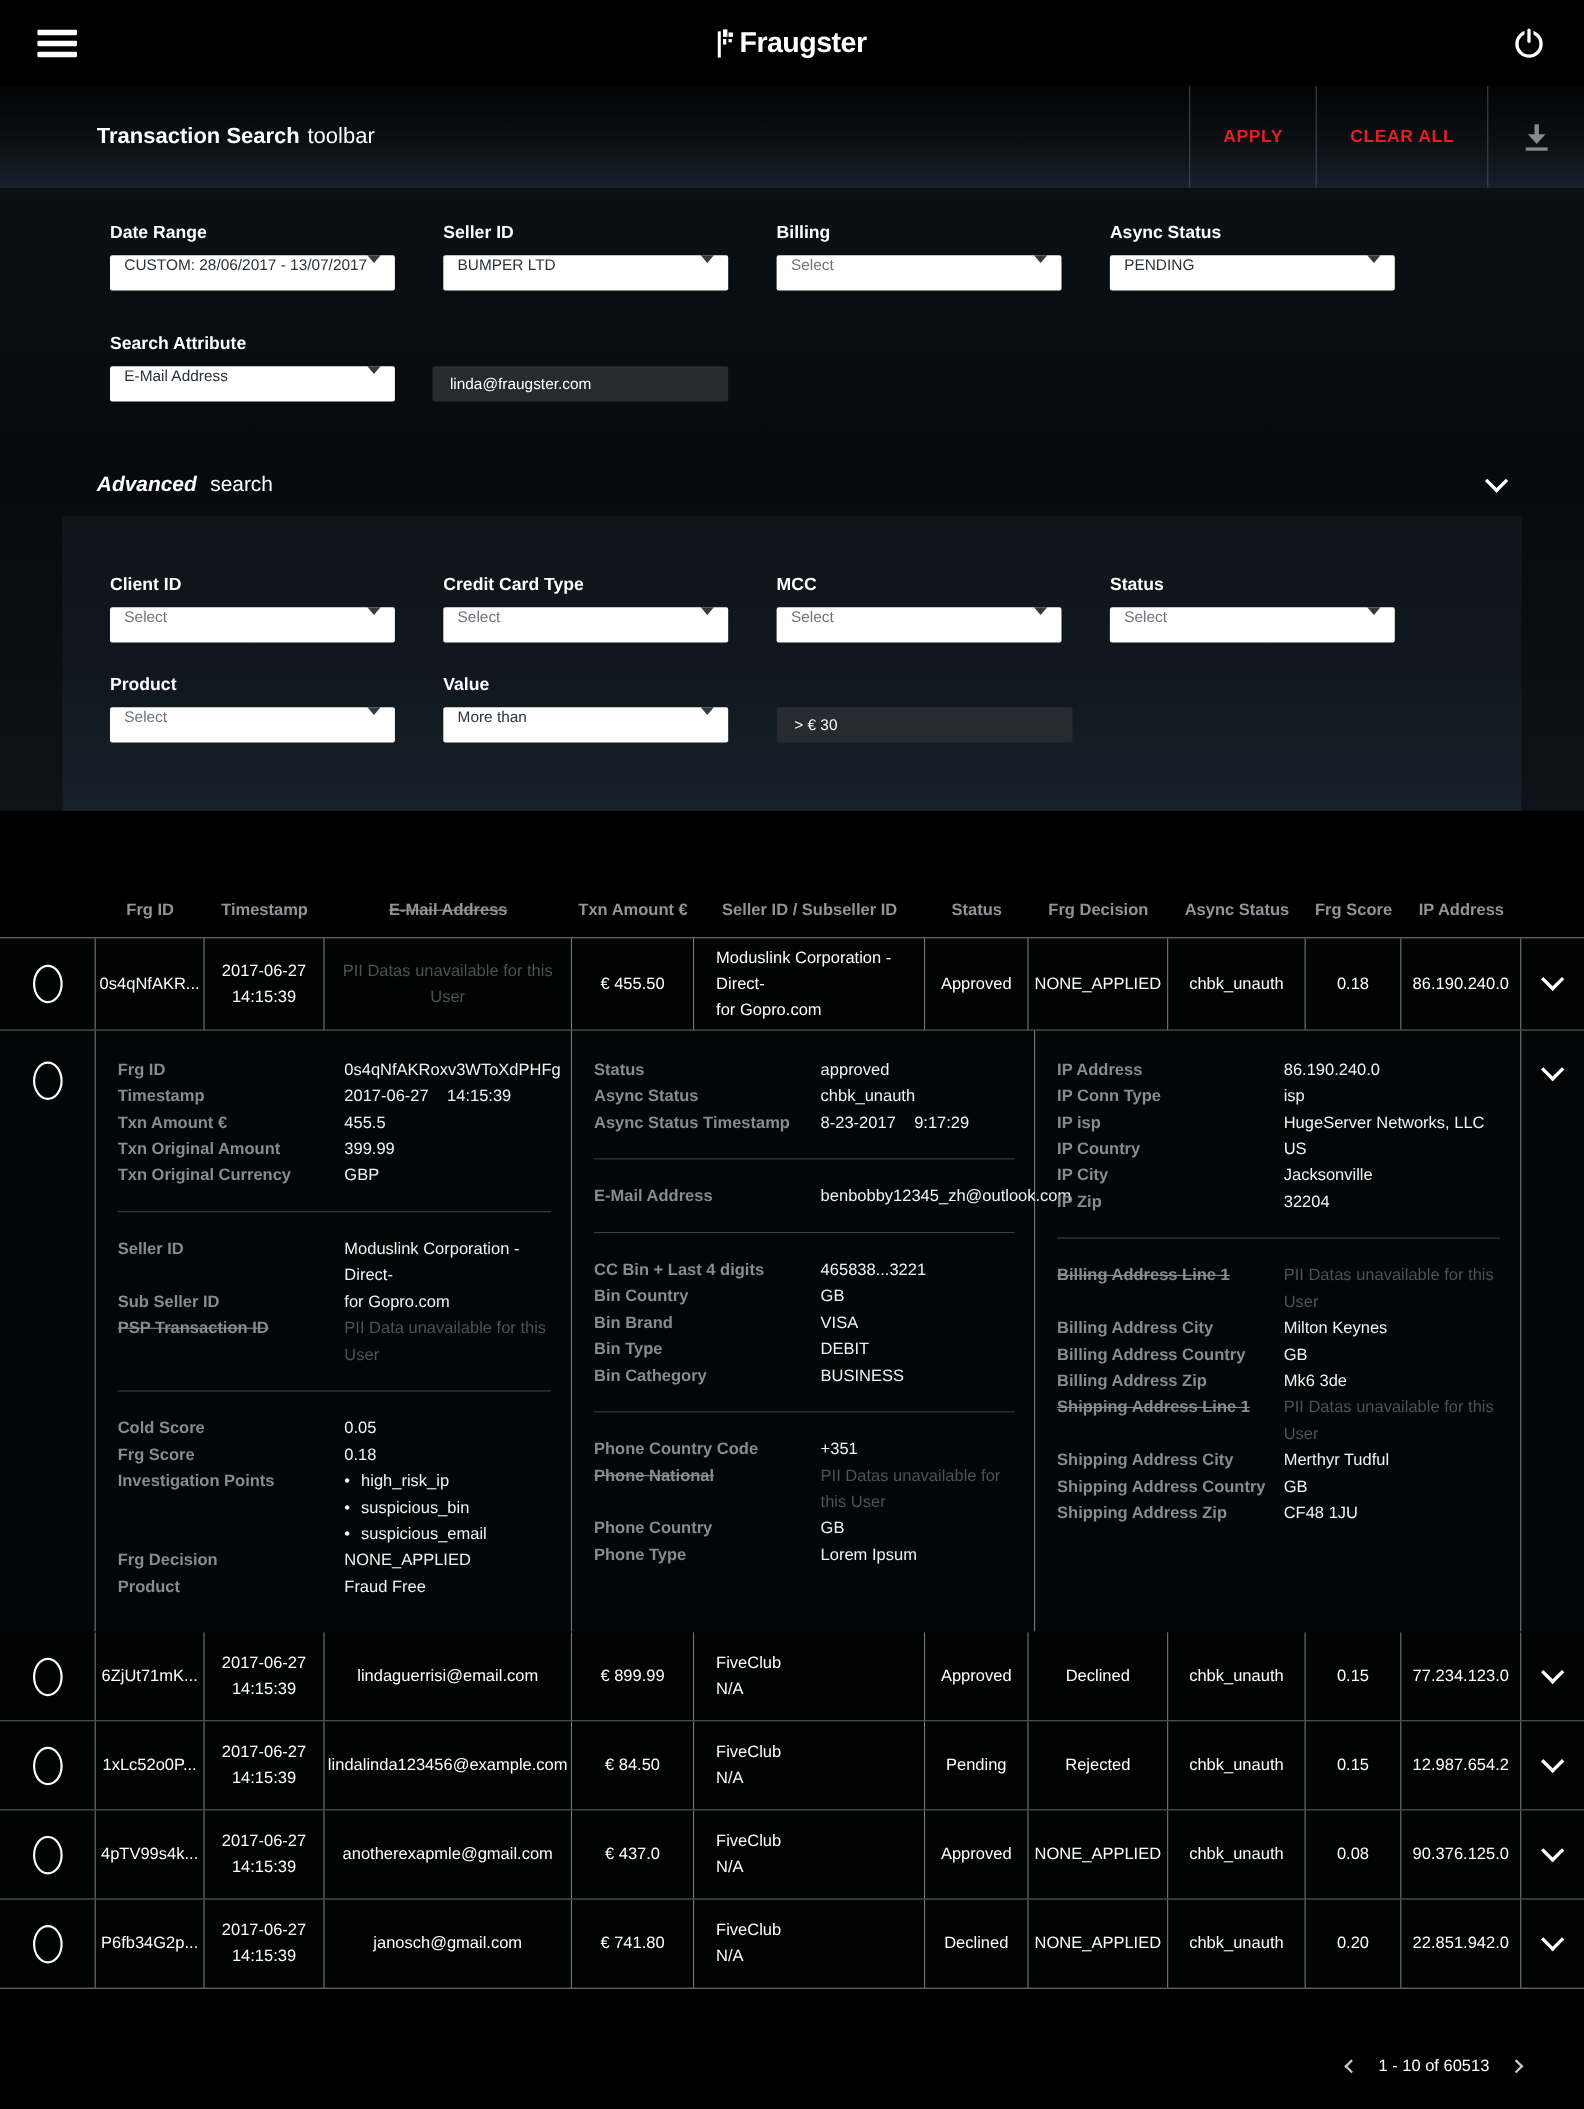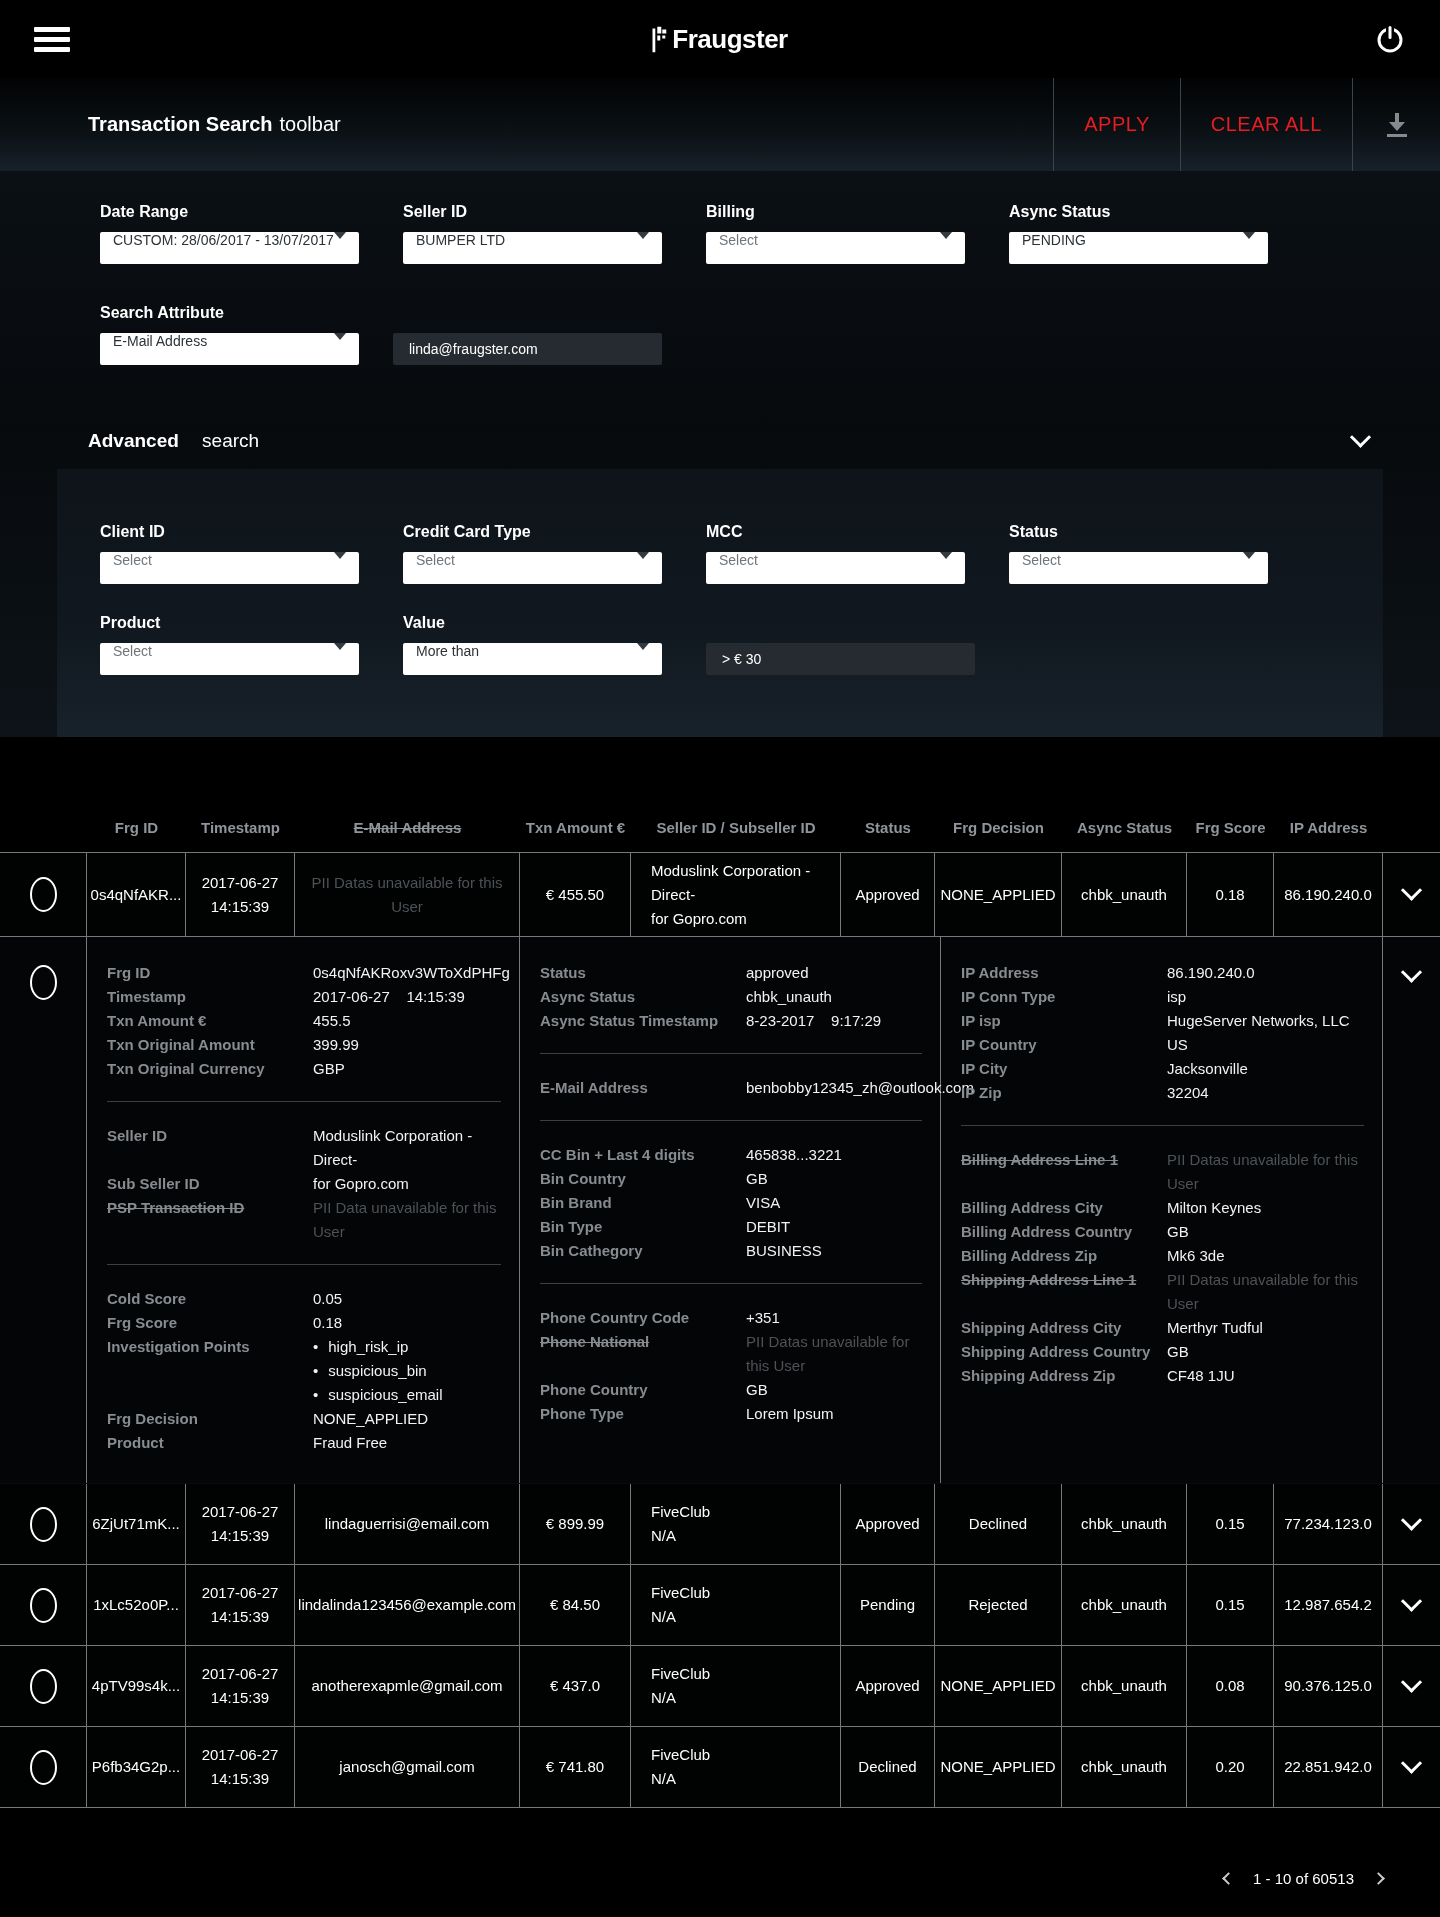--- a/index.html
+++ b/index.html
@@ -12,41 +12,41 @@
   .hamburger span { display:block; height:5px; background:#fff; border-radius:1px; }
   .brand { position:absolute; left:50%; top:50%; transform:translate(-50%,-50%); display:flex; align-items:center; gap:5px; }
   .brand-text { color:#fff; font-size:26px; font-weight:bold; letter-spacing:-0.5px; }
   .power { margin-left:auto; cursor:pointer; display:flex; align-items:center; }
 
   
   .toolbar { height:93px; background:linear-gradient(180deg,#020304 0%,#0a1014 55%,#17212a 100%); display:flex; align-items:stretch; }
   .toolbar-title { display:flex; align-items:center; padding-left:88px; color:#fff; font-size:20px; }
   .toolbar-title b { font-weight:bold; margin-right:7px; }
   .toolbar-actions { margin-left:auto; display:flex; align-items:stretch; }
-  .tb-btn { display:flex; align-items:center; justify-content:center; border-left:1px solid #3c434a; background:transparent; border-top:none; border-right:none; border-bottom:none; color:var(--red); font-weight:normal; font-size:20px; letter-spacing:0.5px; padding:0 30px; cursor:pointer; font-family:inherit; }
+  .tb-btn { display:flex; align-items:center; justify-content:center; border-left:1px solid #3c434a; background:transparent; border-top:none; border-right:none; border-bottom:none; color:var(--red); font-weight:bold; font-size:16px; letter-spacing:0.5px; padding:0 30px; cursor:pointer; font-family:inherit; }
   .tb-dl { display:flex; align-items:center; justify-content:center; border-left:1px solid #3c434a; width:88px; cursor:pointer; }
 
   :root { --red:#e81c23; --grid:#75797d; --label:#878c91; --dim:#4d5257; --divider:#3b4045; }
 
   
   .filters { background:linear-gradient(180deg,#0b1015 0%,#070a0d 45%,#0d1318 100%); padding-bottom:0; }
   .filter-row { display:grid; grid-template-columns:repeat(4,259px); column-gap:44px; padding-left:100px; }
   .filter-row.first { padding-top:32px; }
   .f-label { color:#fff; font-weight:bold; font-size:16px; margin-bottom:11px; }
   .select { width:259px; height:32px; background:#fff; border-radius:2px; display:flex; align-items:flex-start; padding:0 13px; cursor:pointer; }
   .select .sel-text { font-size:14px; color:#2b3238; flex:1; white-space:nowrap; overflow:hidden; }
   .select .sel-text.muted { color:#6e757c; }
   .caret { width:0; height:0; border-left:6px solid transparent; border-right:6px solid transparent; border-top:7px solid #333a40; }
   .attr-row { display:flex; align-items:flex-end; padding-left:100px; margin-top:40px; }
   .attr-block { margin-right:34px; }
   .dark-input { width:269px; height:32px; background:#262b31; border:none; border-radius:2px; color:#fff; font-size:14px; padding:0 16px; font-family:inherit; }
 
   .adv-header { display:flex; align-items:center; padding:0 72px 0 88px; margin-top:58px; height:36px; }
   .adv-title { color:#fff; font-size:19px; }
-  .adv-title b { font-weight:bold; margin-right:18px; }
+  .adv-title b { font-weight:bold; margin-right:7px;font-style:italic; }
   .adv-chev { margin-left:auto; width:15px; height:15px; border-right:3px solid #fff; border-bottom:3px solid #fff; transform:rotate(45deg) translate(-3px,-3px); cursor:pointer; }
   .adv-panel { margin:10px 57px 0 57px; background:linear-gradient(180deg,#0e141a 0%,#10171e 55%,#18222b 100%); padding:54px 0 62px 0; }
   .adv-panel .filter-row { padding-left:43px; }
   .adv-panel .row2 { margin-top:30px; }
   .amount-input { align-self:end; }
 
   
   .table { margin-top:65px; --cols:87px 99px 109px 225px 111px 210px 94px 127px 125px 87px 109px 57px; }
   .thead { display:grid; grid-template-columns:var(--cols); height:50px; align-items:center; }
   .th { color:#8f959a; font-weight:bold; font-size:15px; text-align:center; }

